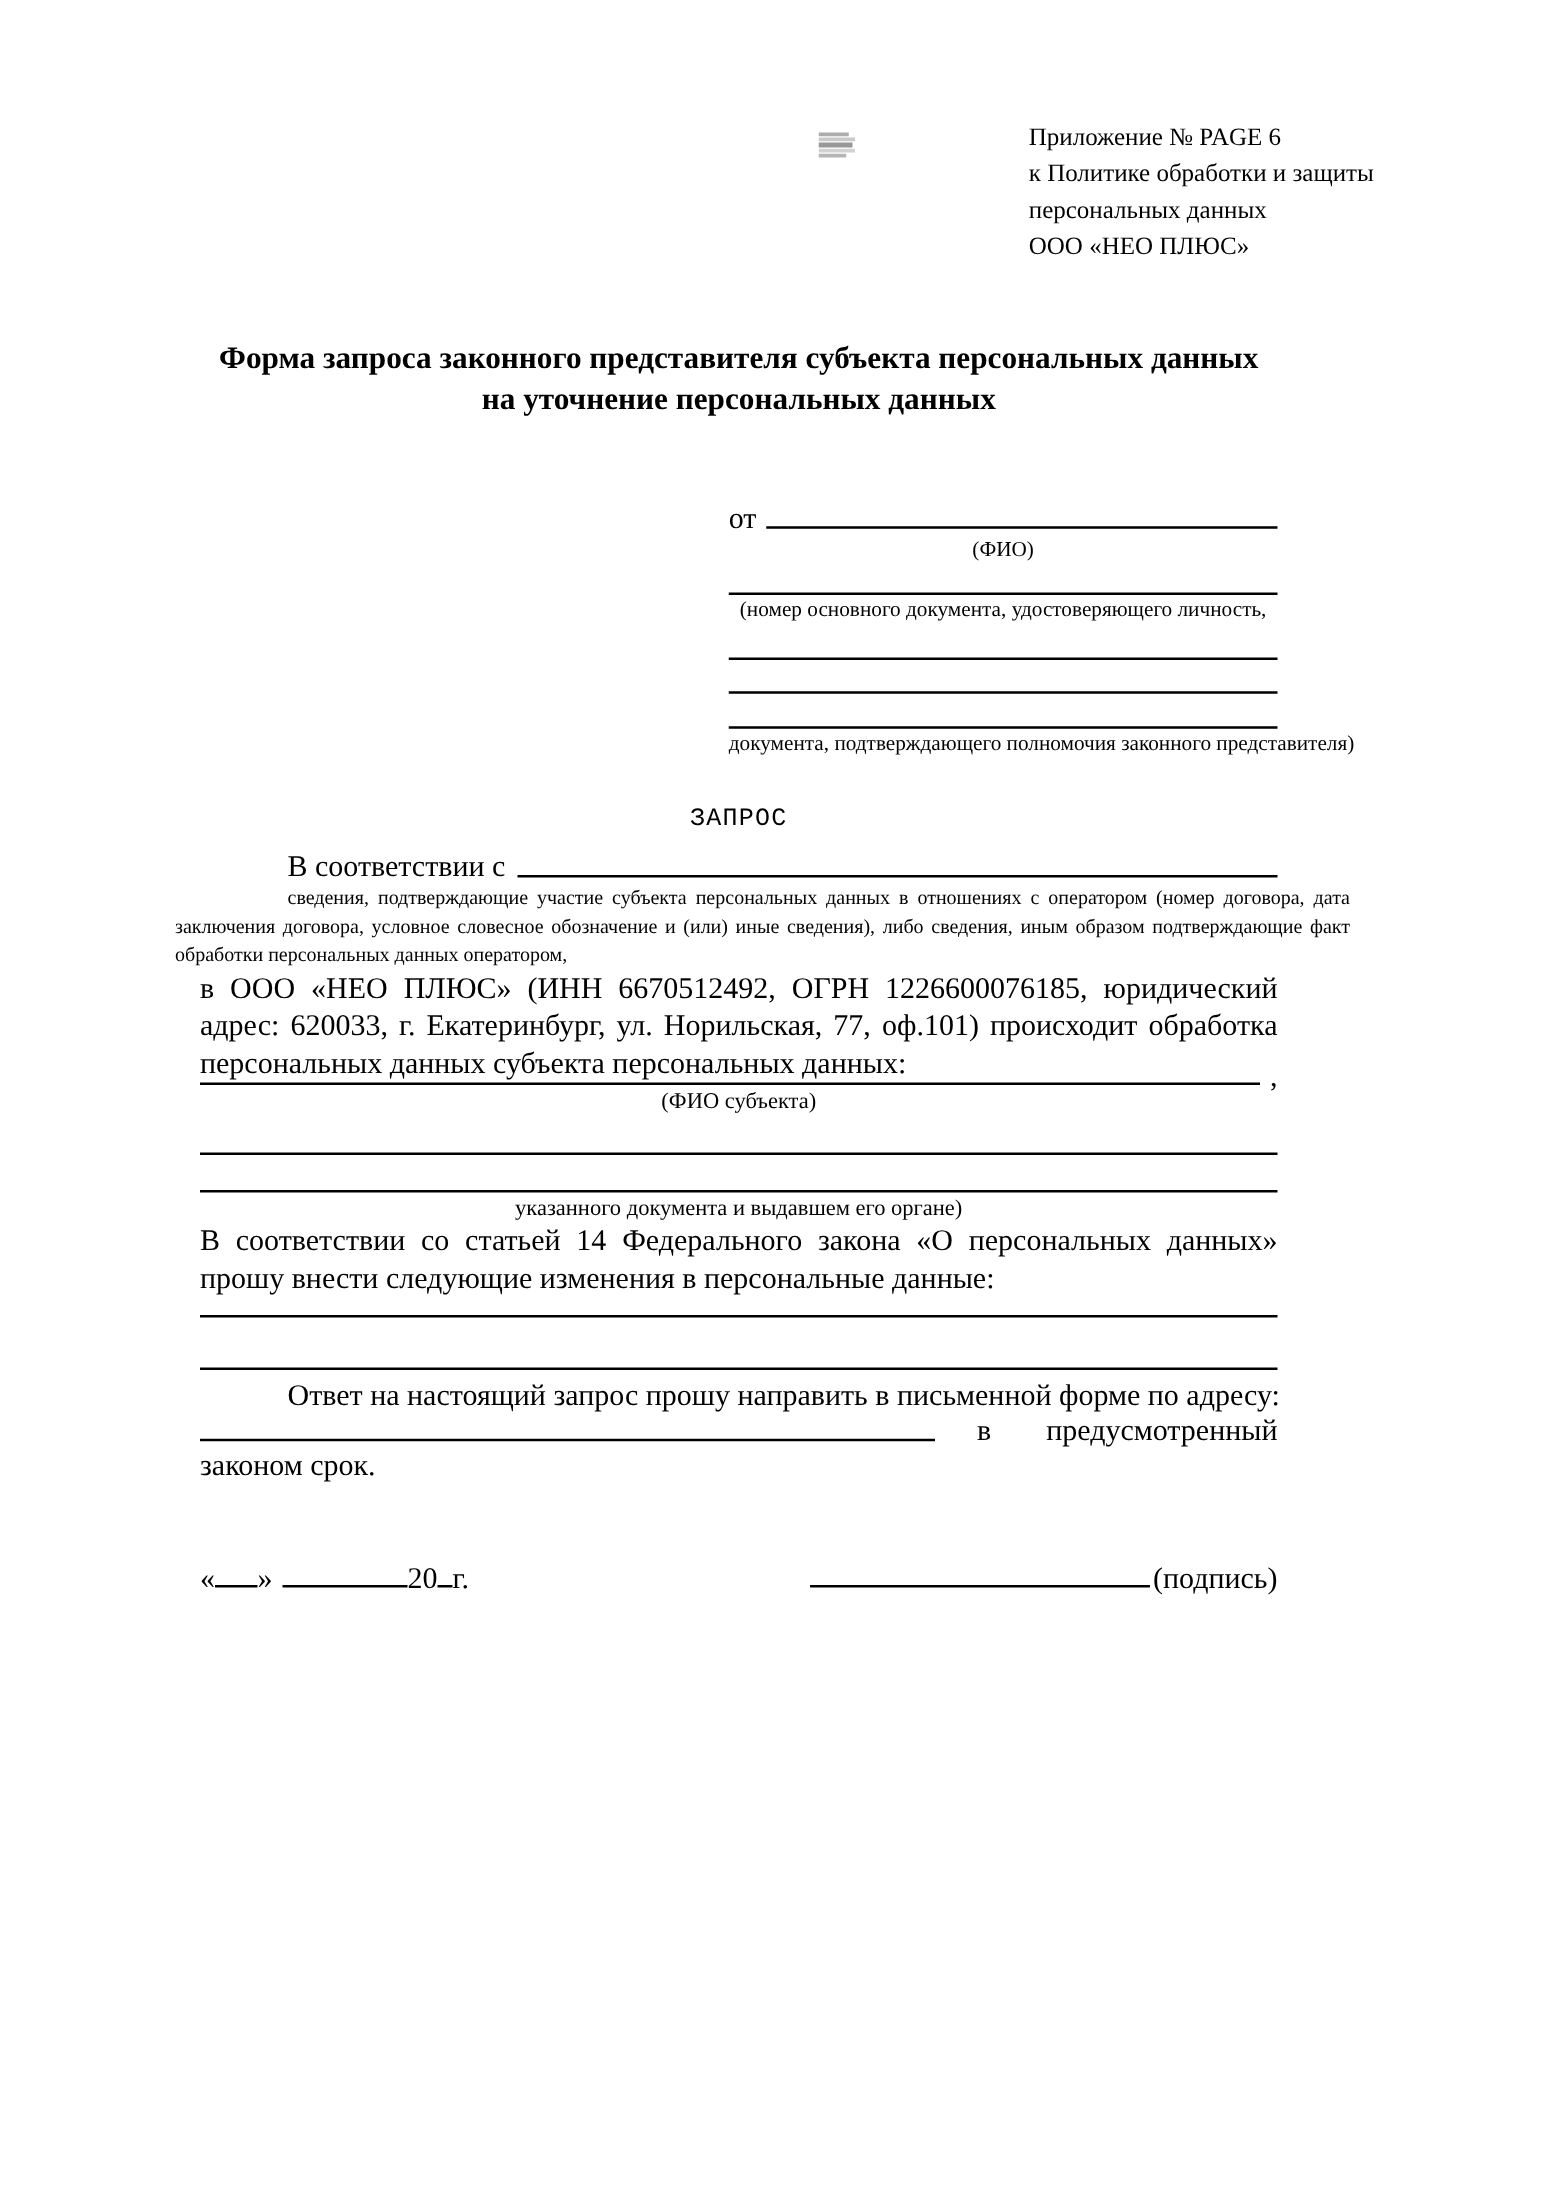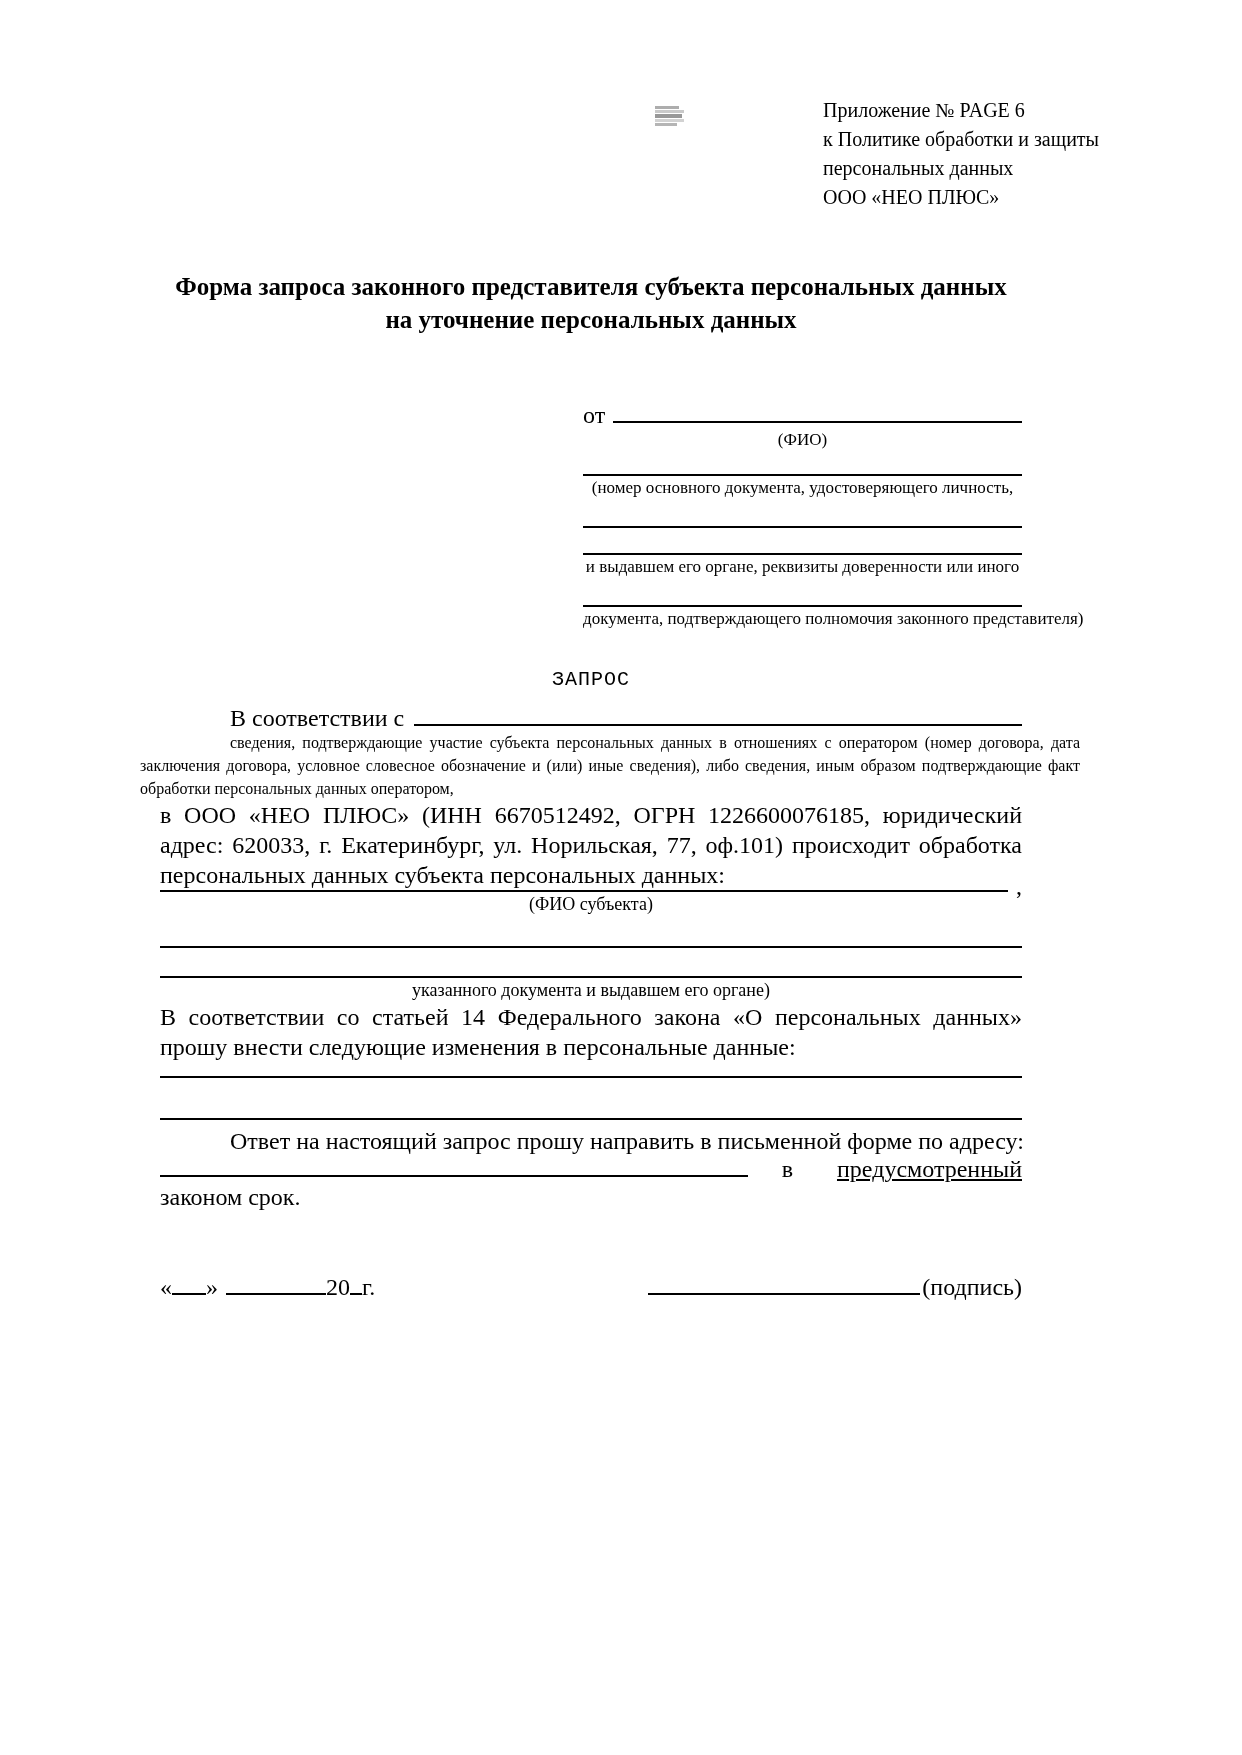--- a/index.html
+++ b/index.html
@@ -41,21 +41,21 @@
   .subject-row{position:relative;border-bottom:2px solid #000;height:0;margin-right:14px;}
   .subject-comma{position:absolute;right:-14px;bottom:-8px;line-height:24px;}
   .cap-wide{font-size:18px;line-height:24px;text-align:center;white-space:nowrap;}
   .fieldA{height:22px;margin-top:8px;border-bottom:2px solid #000;}
   .fieldB{height:22px;margin-top:6px;border-bottom:2px solid #000;}
   .gapA{height:14px;border-bottom:2px solid #000;}
   .gapB{height:40px;border-bottom:2px solid #000;}
   .answer{margin-top:6px;line-height:30px;text-indent:70px;text-align:left;white-space:nowrap;}
   .tail-row{height:26px;}
   .tail-row .w1{margin-left:34px;line-height:26px;}
-  .tail-row .w2{margin-left:44px;line-height:26px;text-decoration:underline;}
+  .tail-row .w2{margin-left:44px;line-height:26px;}
   .tail2{line-height:30px;}
   .sig-row{margin-top:60px;display:flex;justify-content:space-between;align-items:center;line-height:30px;}
   .u{display:inline-block;border-bottom:2px solid #000;vertical-align:baseline;}
   .u34{width:34px;} .u100{width:100px;margin-left:8px;} .u12{width:12px;} .u272{width:272px;margin-right:2px;}
   .sig-left,.sig-right{white-space:nowrap;}
 </style>
 </head>
 <body>
 
 <div class="page">
@@ -84,21 +84,20 @@
   <div class="addressee">
     <div class="flexrow from-row">
       <span class="from-word">от</span>
       <div class="fill-line"></div>
     </div>
     <div class="cap">(ФИО)</div>
     <div class="blank b1"></div>
     <div class="cap">(номер основного документа, удостоверяющего личность,</div>
     <div class="blank b2"></div>
     <div class="blank b3"></div>
-    <div class="cap">и выдавшем его органе, реквизиты доверенности или иного</div>
     <div class="blank b4"></div>
     <div class="cap">документа, подтверждающего полномочия законного представителя)</div>
   </div>
 
   <div class="zapros">ЗАПРОС</div>
 
   <div class="flexrow intro-row">
     <span class="intro-word">В соответствии с</span>
     <div class="fill-line"></div>
   </div>

